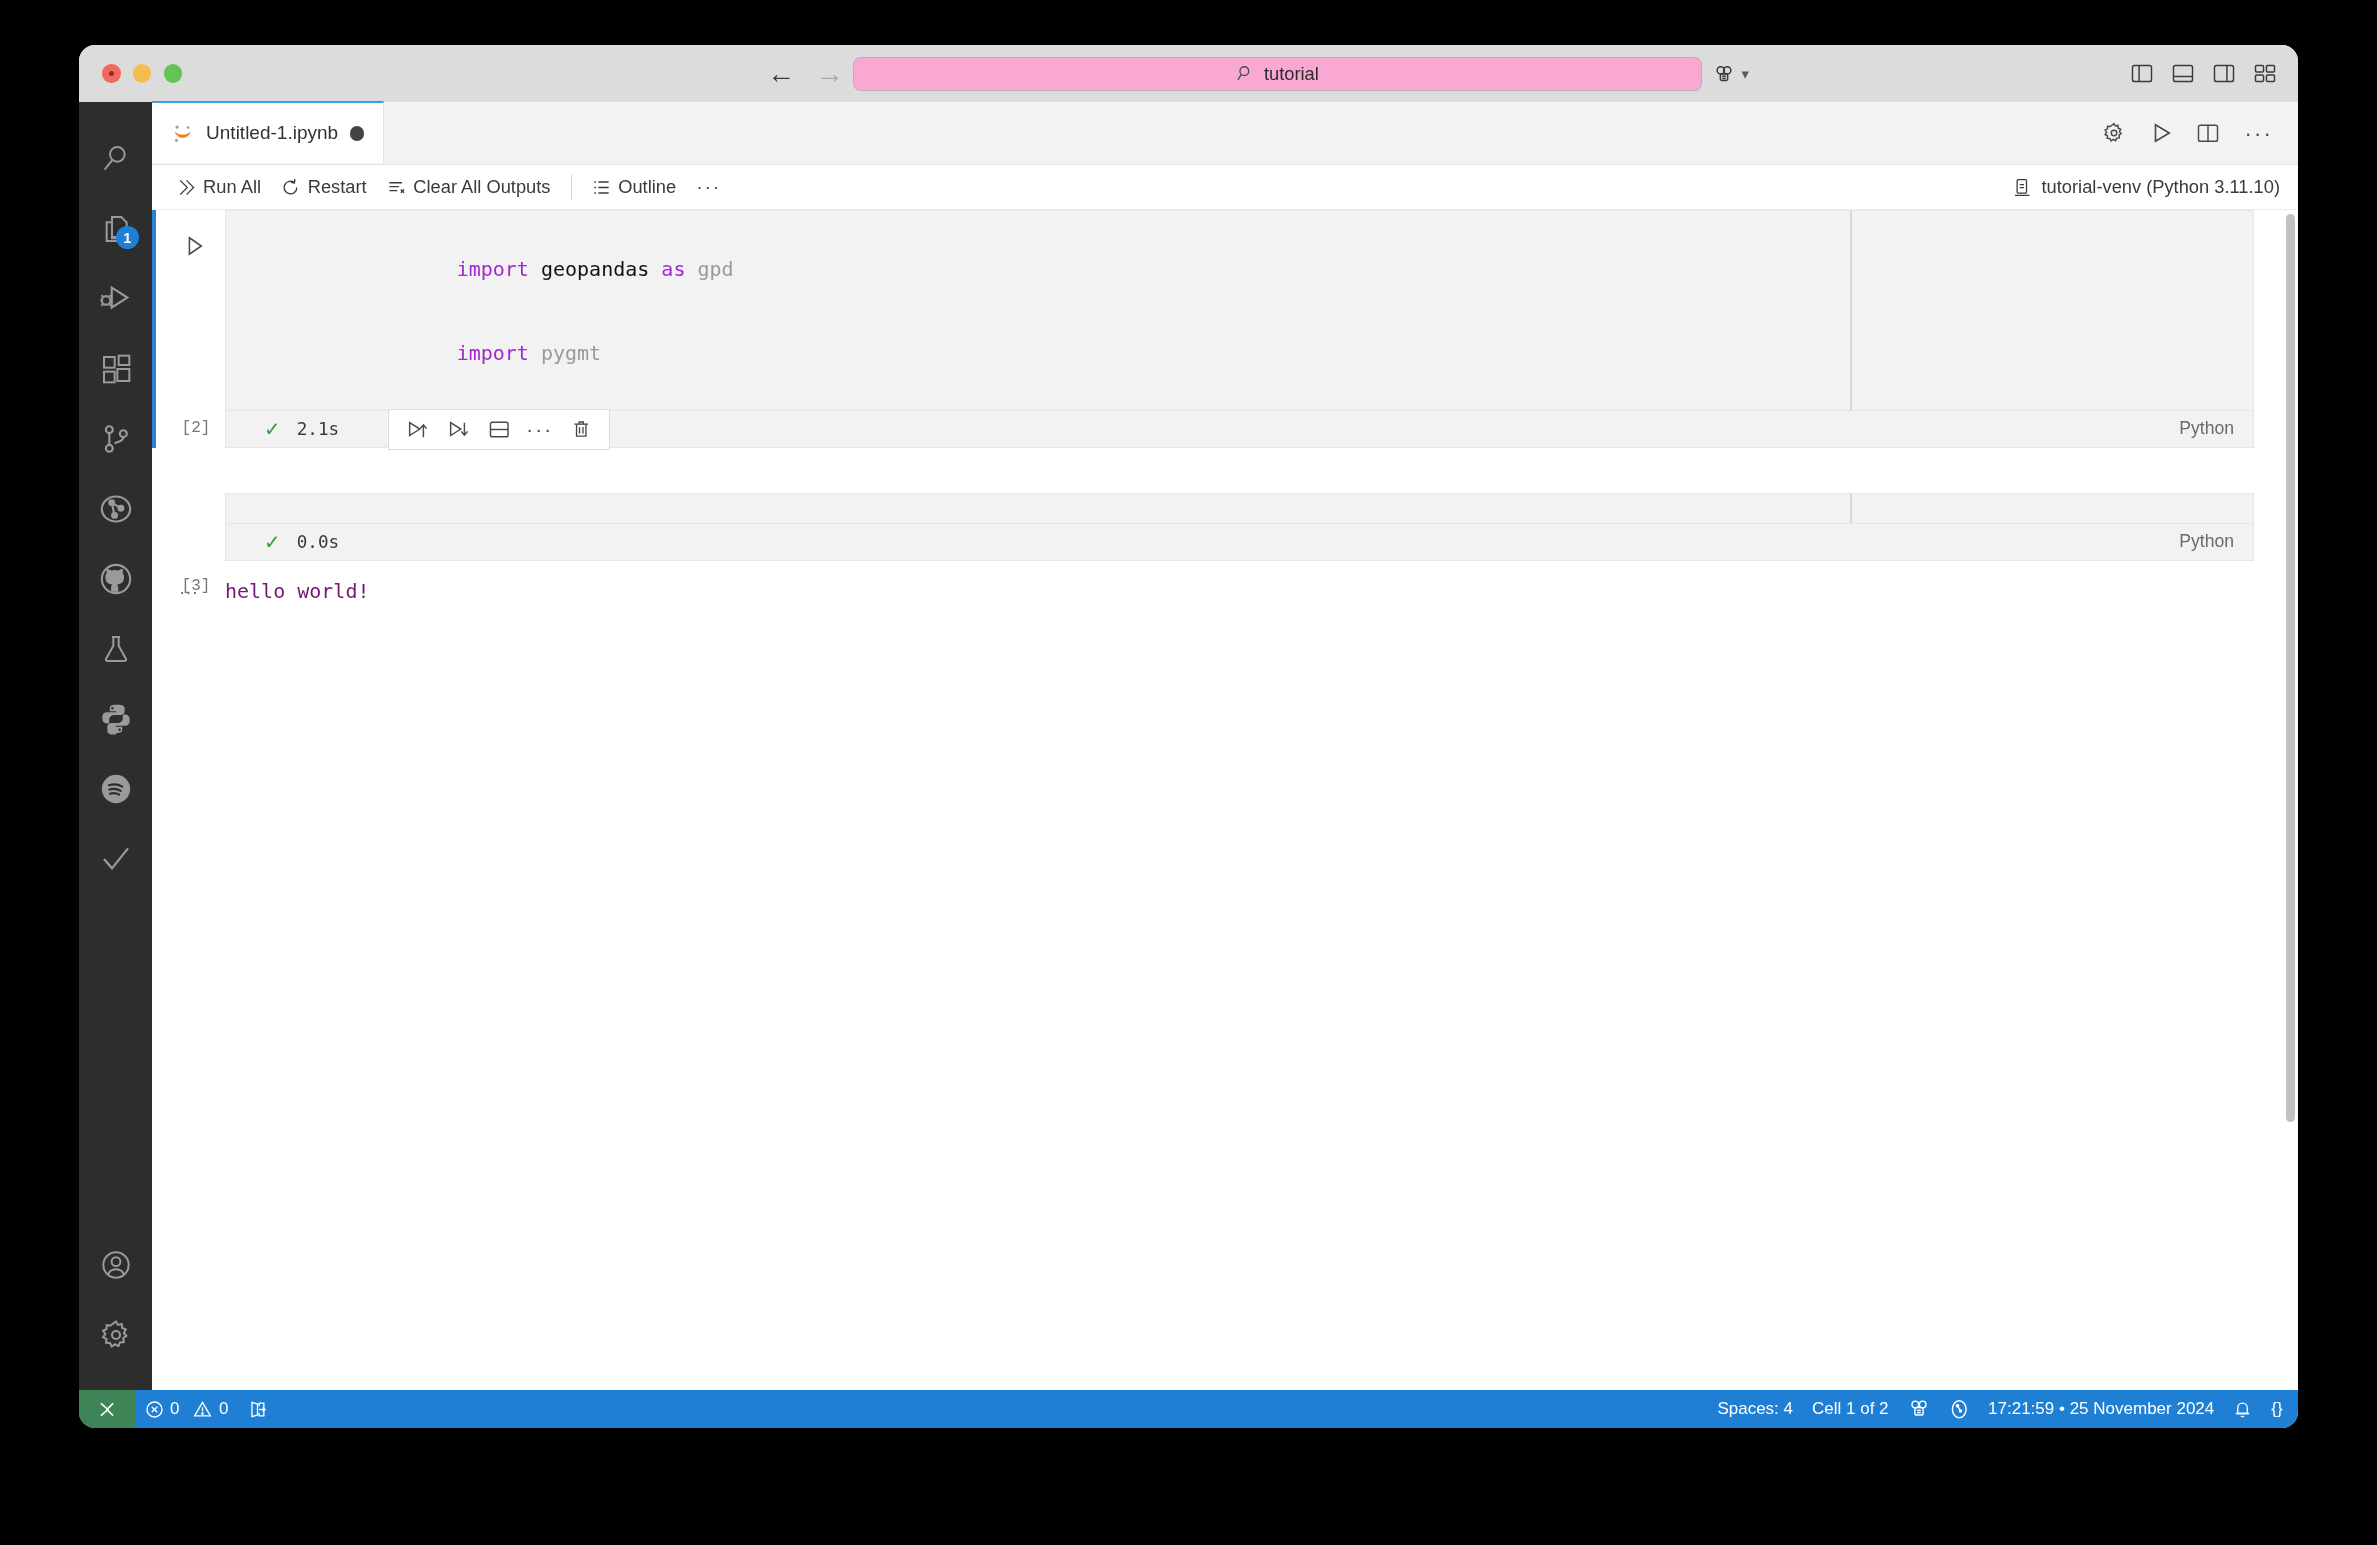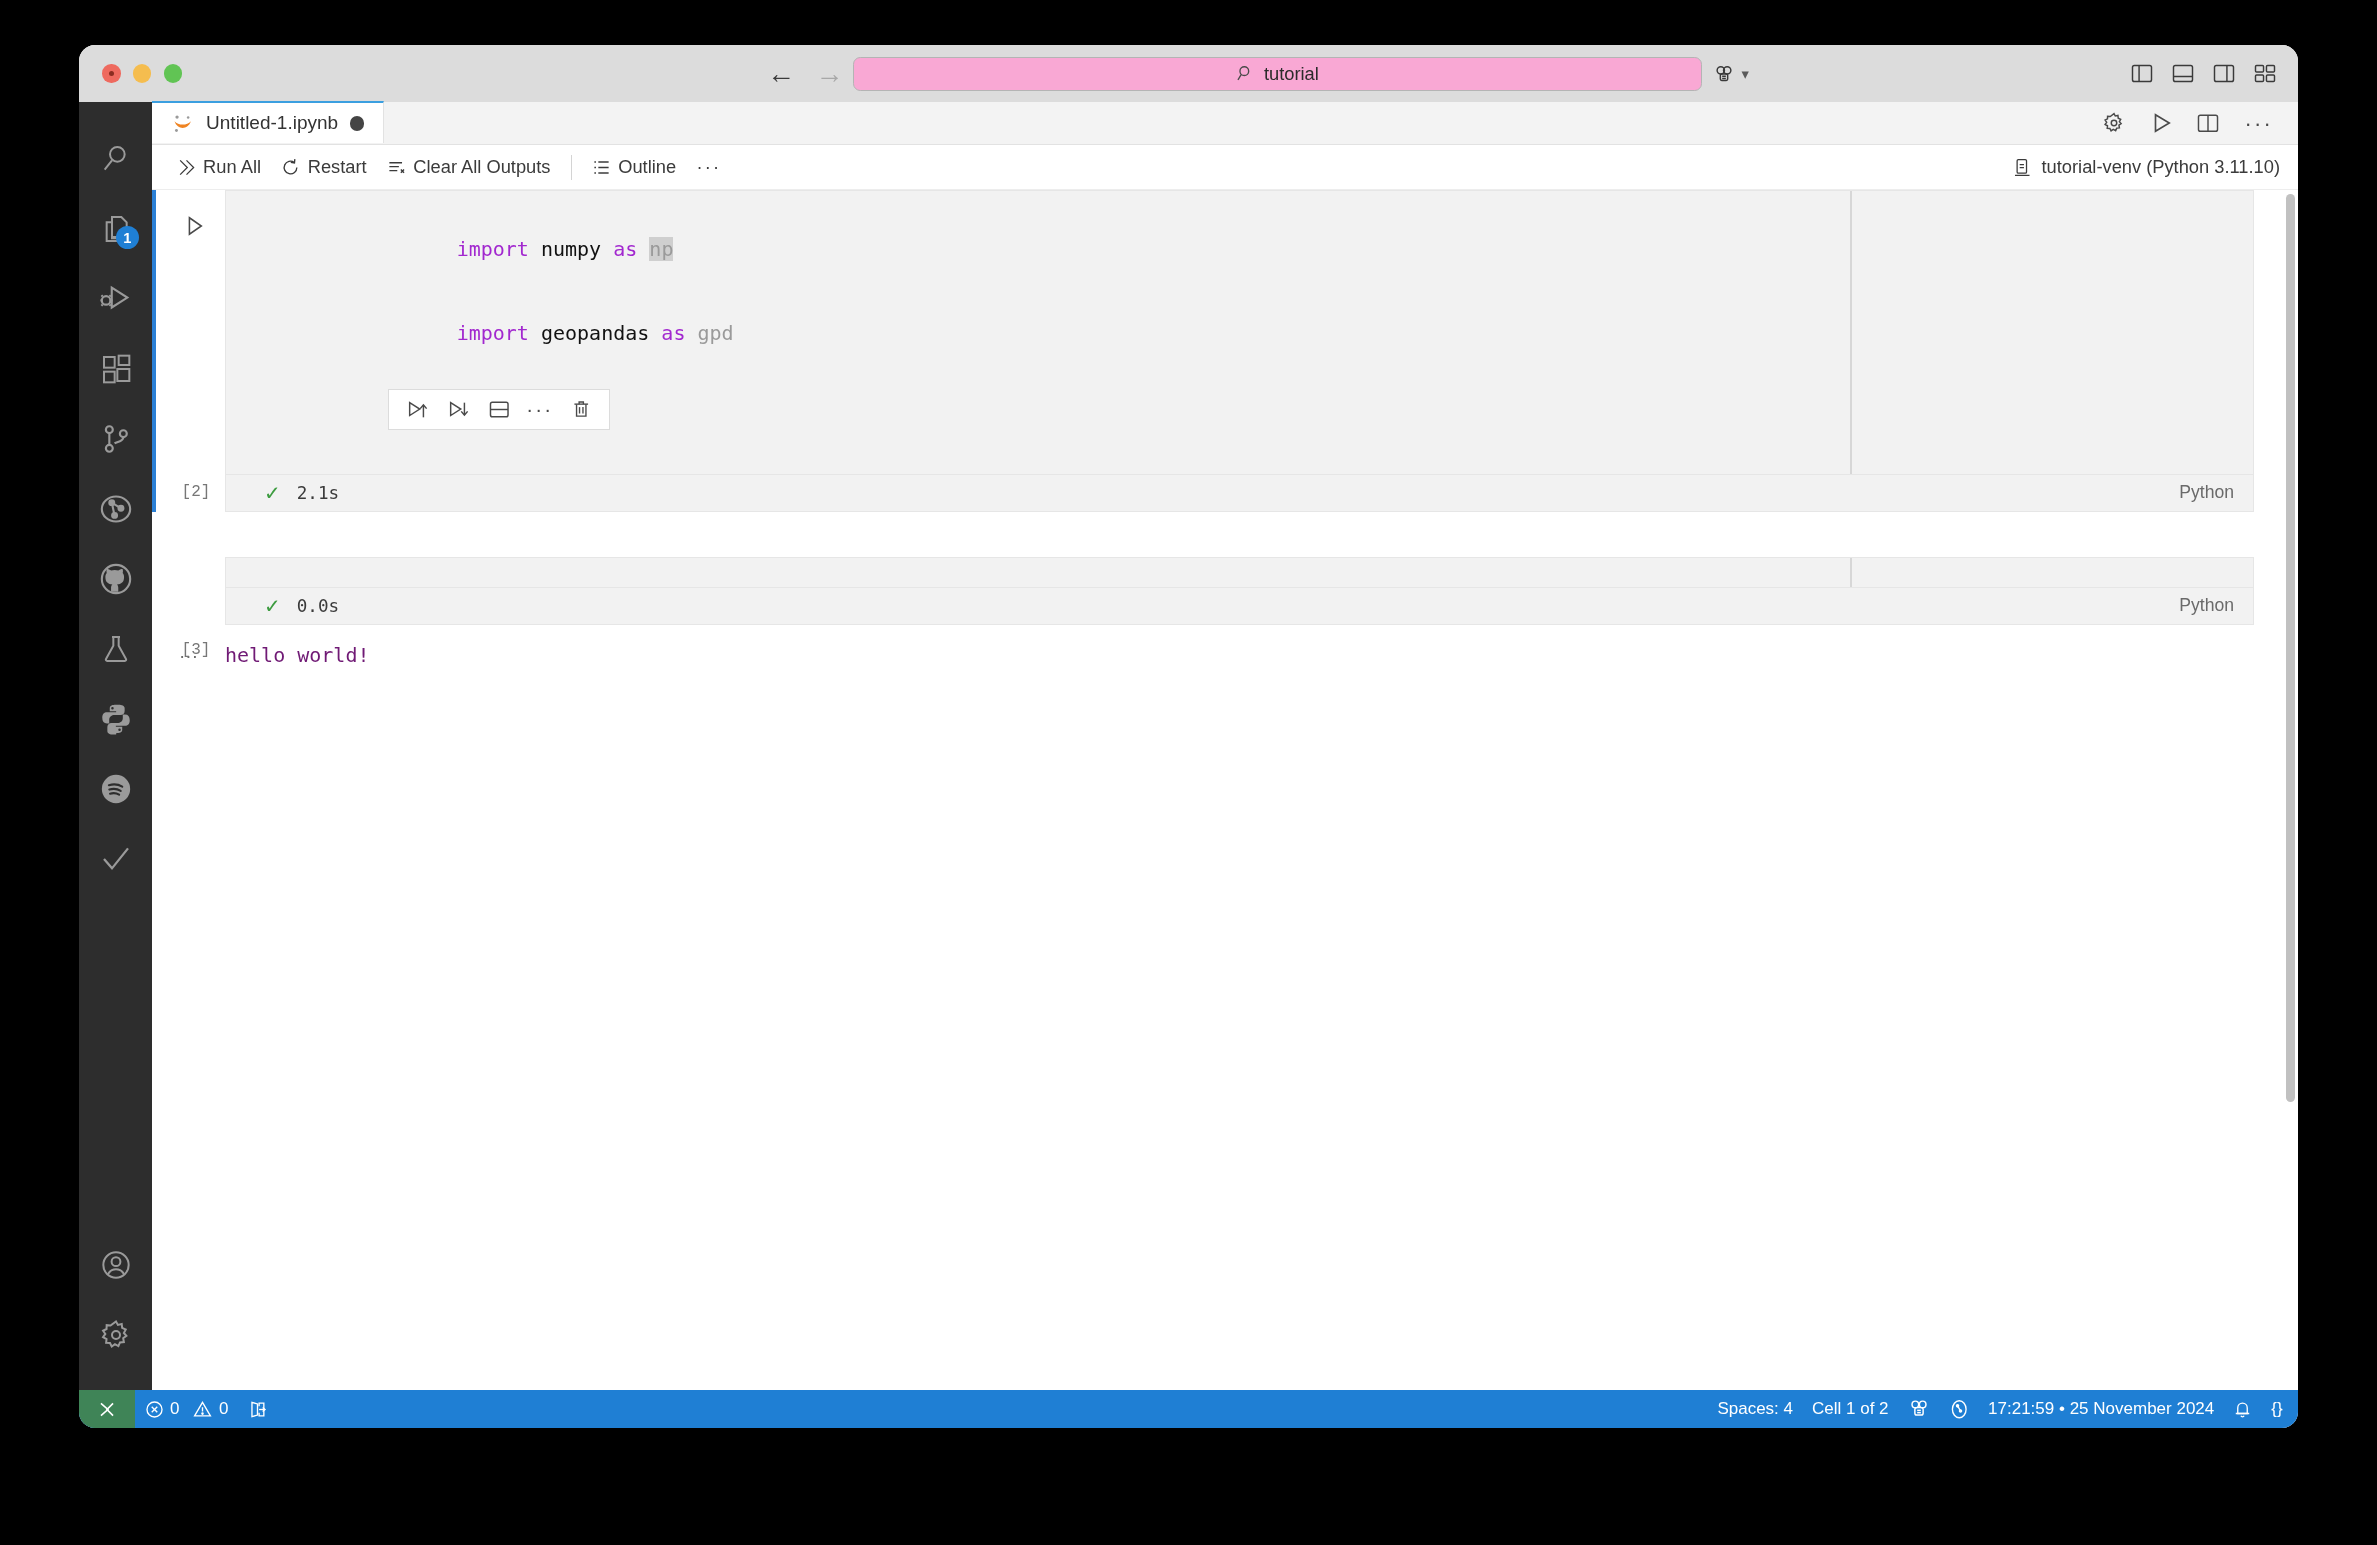--- a/index.html
+++ b/index.html
@@ -97,21 +97,21 @@
   }
 
   .editor-area {
     flex: 1 1 auto; min-width: 0;
     display: flex; flex-direction: column;
     background: #ffffff;
   }
 
   
   .tabbar {
-    height: 43px;
+    height: 63px;
     background: #f3f3f3;
     display: flex; align-items: stretch;
     flex: 0 0 auto;
     border-bottom: 0.7px solid #e2e2e2;
   }
   .tab {
     display: flex; align-items: center; gap: 11.7px;
     padding: 0 19px 0 19px;
     background: #ffffff;
     border-top: 2.2px solid #3b9fe0;
@@ -579,23 +579,20 @@
               <svg width="22" height="22" viewBox="0 0 24 24" fill="none" stroke="#4a4a4a" stroke-width="1.7">
                 <polygon points="7,3 20,12 7,21"></polygon>
               </svg>
             </div>
             <div class="exec-count">[2]</div>
           </div>
 
           <div class="cell-main">
             <div class="code-box">
               <div class="indent-guide"></div>
-              <div class="code-line">
-                <span class="kw">import </span><span class="ident">numpy</span><span class="kw"> as </span><span class="dim sel">np</span>
-              </div>
               <div class="code-line">
                 <span class="kw">import </span><span class="ident">geopandas</span><span class="kw"> as </span><span class="dim">gpd</span>
               </div>
               <div class="code-line">
                 <span class="kw">import </span><span class="dim">pygmt</span>
               </div>
             </div>
             <div class="cell-status">
               <span class="check">✓</span>
               <span class="dur">2.1s</span>

